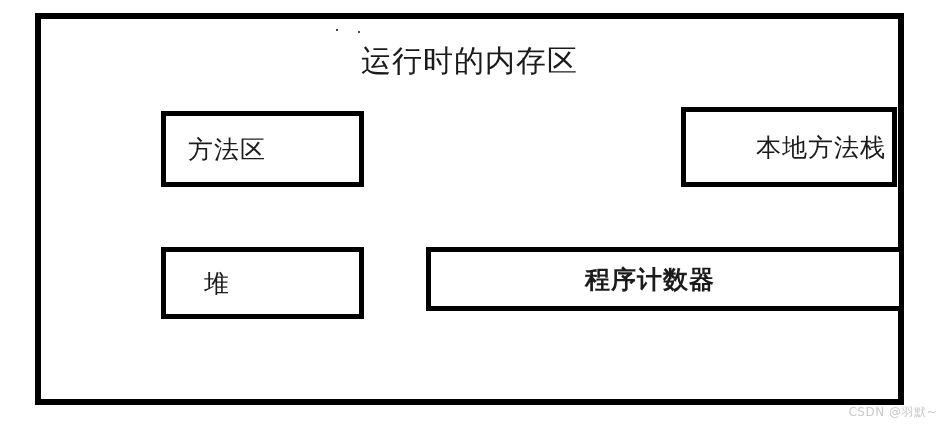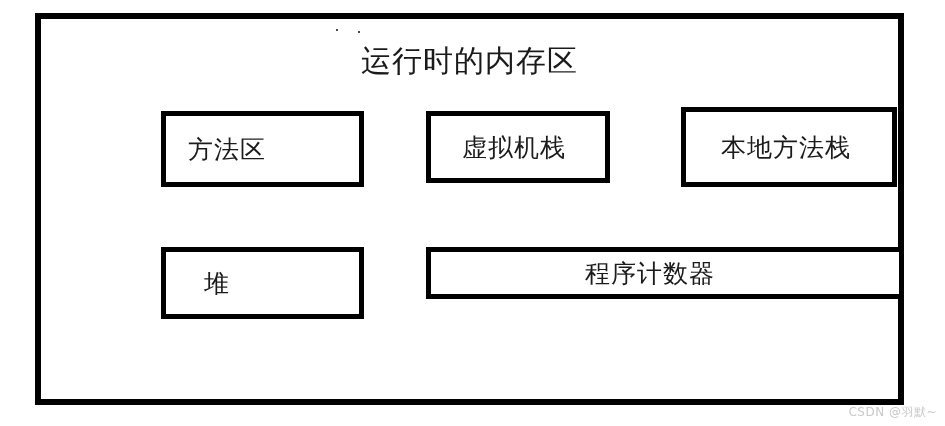--- a/index.html
+++ b/index.html
@@ -76,30 +76,30 @@
   #box-method-area .region-label { text-align: left; padding-left: 22px; }
 
   #box-vm-stack {
     left: 385px;  top: 92px;  width: 184px; height: 72px;
   }
   #box-vm-stack .region-label { text-align: center; padding-right: 8px; }
 
   #box-native-stack {
     left: 640px;  top: 88px;  width: 216px; height: 80px;
   }
-  #box-native-stack .region-label { text-align: center; padding-right: 6px; }
+  #box-native-stack .region-label { text-align: right; padding-right: 6px; }
 
   
   #box-heap {
     left: 120px;  top: 228px; width: 203px; height: 72px;
   }
   #box-heap .region-label { text-align: left; padding-left: 38px; }
 
   #box-program-counter {
-    left: 385px;  top: 228px; width: 478px; height: 52px;
+    left: 385px;  top: 228px; width: 478px; height: 64px; font-weight: bold;
   }
   #box-program-counter .region-label { text-align: center; padding-right: 30px; }
 
   
   #watermark {
     position: absolute;
     right: 8px;
     bottom: 5px;
     font-size: 12px;
     color: #c9c9c9;
@@ -117,23 +117,20 @@
 
   <div id="diagram-title">运行时的内存区</div>
 
   <span class="speck" style="left:295px; top:10px;"></span>
   <span class="speck" style="left:317px; top:12px;"></span>
 
   <div class="region-box" id="box-method-area">
     <span class="region-label">方法区</span>
   </div>
 
-  <div class="region-box" id="box-vm-stack">
-    <span class="region-label">虚拟机栈</span>
-  </div>
 
   <div class="region-box" id="box-native-stack">
     <span class="region-label">本地方法栈</span>
   </div>
 
   <div class="region-box" id="box-heap">
     <span class="region-label">堆</span>
   </div>
 
   <div class="region-box" id="box-program-counter">

